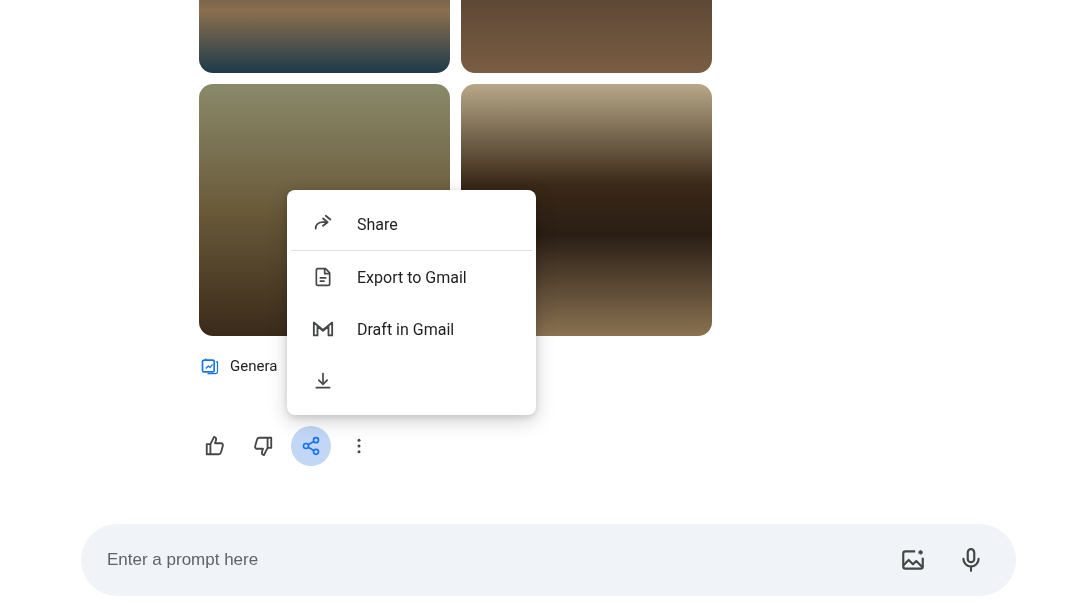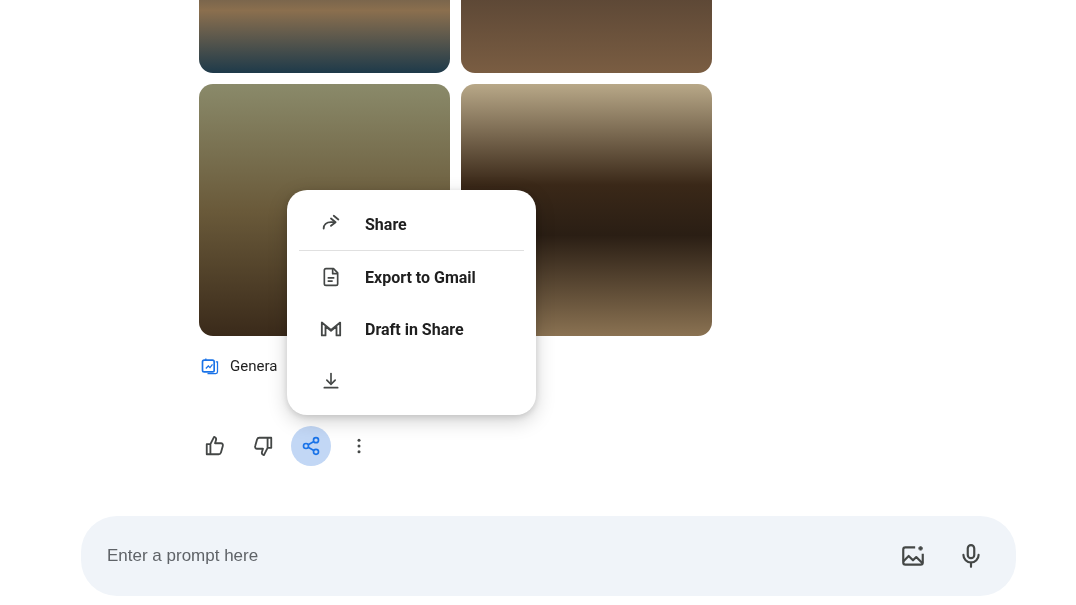--- a/index.html
+++ b/index.html
@@ -70,25 +70,24 @@
       background: #c2d7f5;
       color: #1a73e8;
     }
 
     .popup {
       position: absolute;
       top: 190px;
       left: 287px;
       width: 249px;
       background: #fff;
-      border-radius: 20px;
+      border-radius: 8px;
       box-shadow: 0 2px 6px rgba(0,0,0,0.12), 0 6px 20px rgba(0,0,0,0.18);
-      padding: 8px 12px;
+      padding: 8px 4px;
       overflow: hidden;
-      font-weight: bold;
     }
     .popup-item {
       display: flex;
       align-items: center;
       gap: 22px;
       padding: 14px 20px;
       cursor: pointer;
       font-size: 16px;
       color: #1f1f1f;
     }
@@ -104,21 +103,21 @@
       height: 1px;
       background: #e0e0e0;
       margin: 0;
     }
 
     .prompt-bar {
       position: absolute;
       bottom: 9px;
       left: 81px;
       width: 935px;
-      height: 80px;
+      height: 72px;
       background: #f0f4f9;
       border-radius: 36px;
       display: flex;
       align-items: center;
       padding: 0 26px;
     }
     .prompt-input {
       flex: 1;
       border: none;
       background: transparent;
@@ -213,21 +212,21 @@
       </svg>
     </span>
     <span>Export to Gmail</span>
   </div>
   <div class="popup-item">
     <span class="icon-slot">
       <svg width="22" height="18" viewBox="0 0 24 18" fill="none" stroke="currentColor" stroke-width="2" stroke-linejoin="round">
         <path d="M2 2v14h4V6l6 5 6-5v10h4V2l-10 8L2 2z"></path>
       </svg>
     </span>
-    <span>Draft in Share</span>
+    <span>Draft in Gmail</span>
   </div>
   <div class="popup-item">
     <span class="icon-slot">
       <svg width="20" height="20" viewBox="0 0 24 24" fill="none" stroke="currentColor" stroke-width="2" stroke-linecap="round">
         <path d="M12 3v12"></path>
           <path d="M7 11l5 5 5-5"></path>
           <path d="M4 20h16"></path>
       </svg>
     </span>
   </div>

